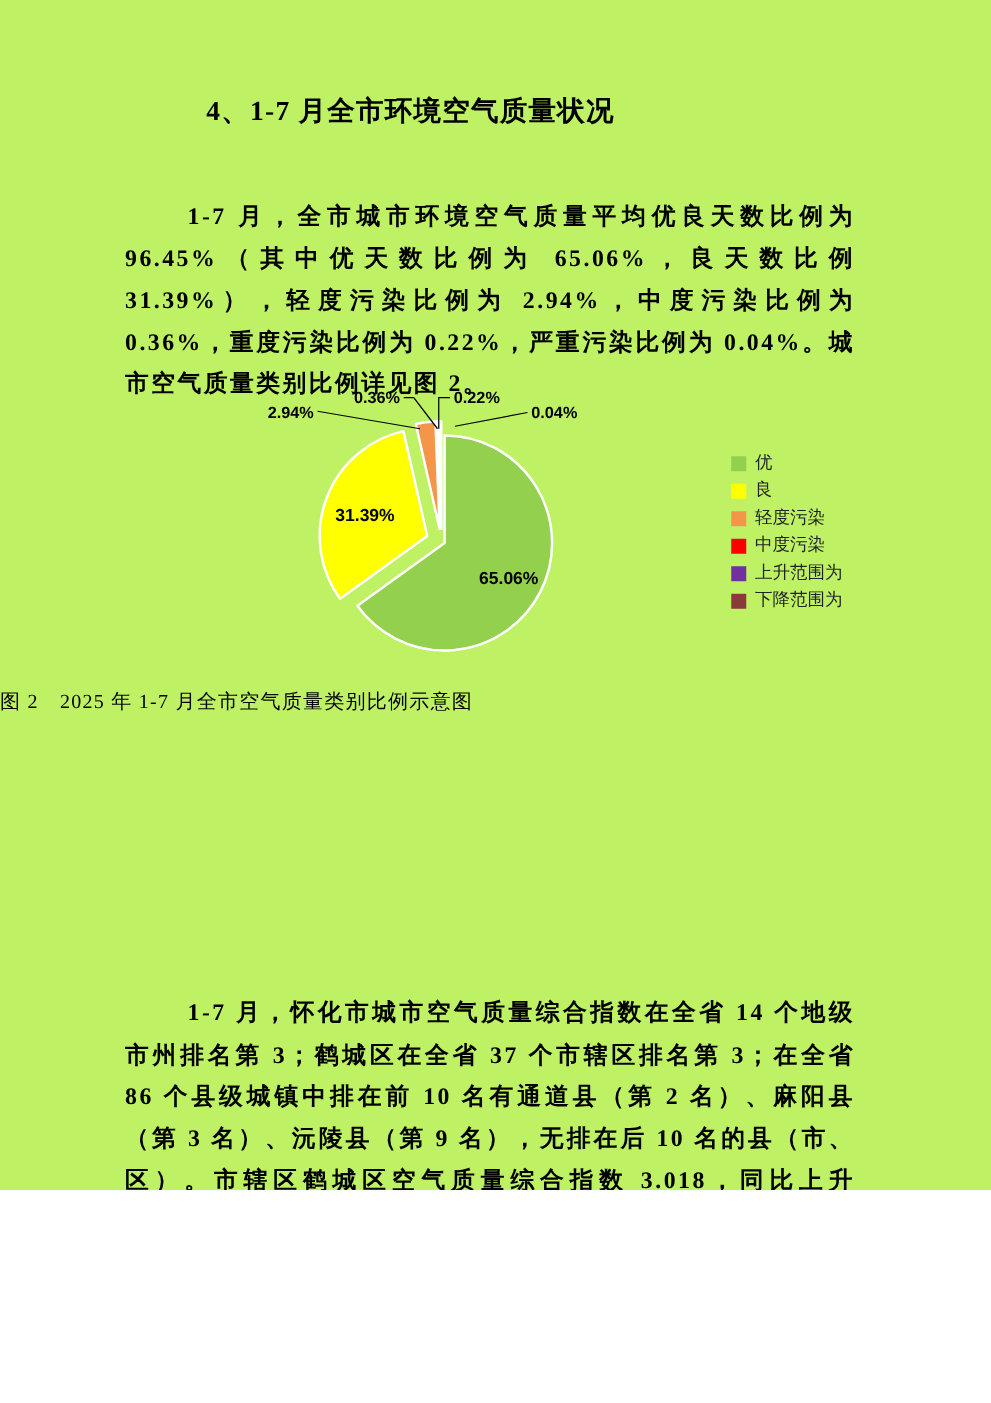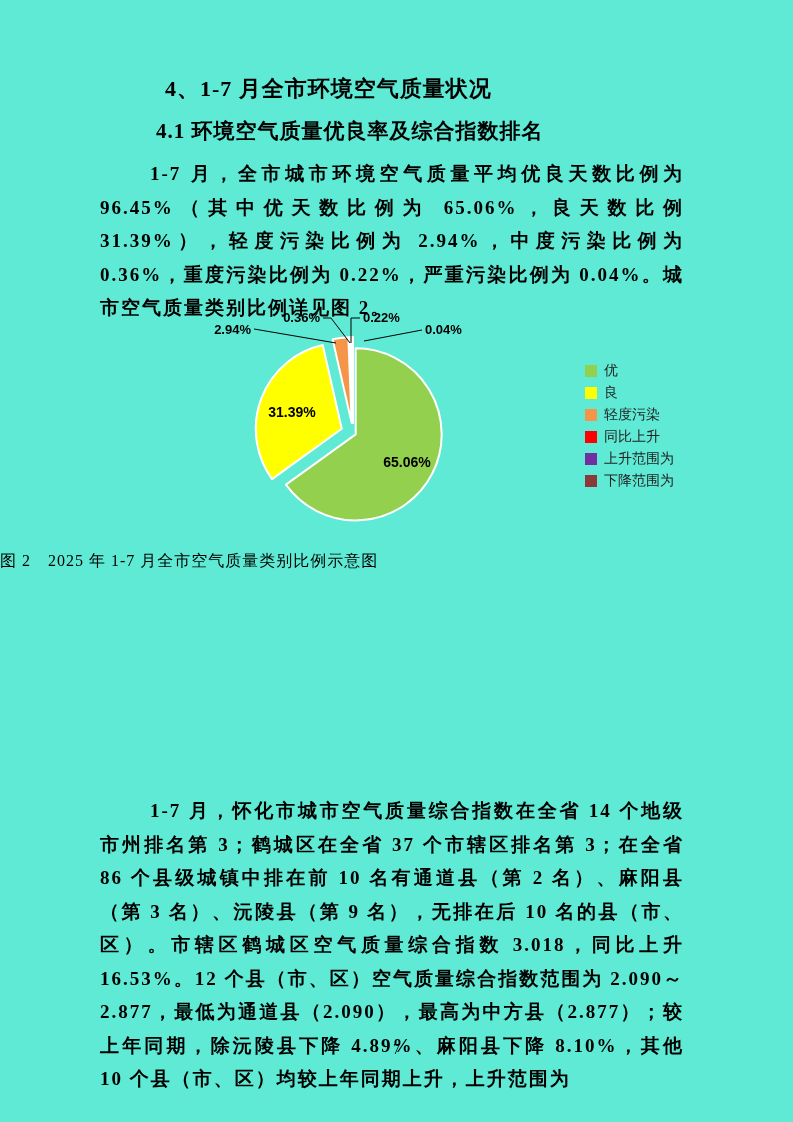--- a/index.html
+++ b/index.html
@@ -1,19 +1,19 @@
 <!DOCTYPE html>
 <html><head>
 <meta charset="utf-8">
 <style>
   html,body{margin:0;padding:0;background:#ffffff;}
   .page{
     position:relative;
-    width:793px;height:1122px;
-    background:#5eead4;
+    width:793px;height:952px;
+    background:#bef264;
     font-family:"Liberation Serif","DejaVu Serif",serif;
     color:#000;
     overflow:hidden;
   }
   h1.doc-h1{
     position:absolute;left:165px;top:74px;margin:0;
     font-size:22px;font-weight:bold;letter-spacing:1px;
   }
   h2.doc-h2{
     position:absolute;left:156px;top:117px;margin:0;
@@ -54,21 +54,20 @@
     font-weight:600;fill:#000;
   }
 </style>
 </head>
 <body>
 
 <div class="page">
 
   <h1 class="doc-h1">4、1-7 月全市环境空气质量状况</h1>
 
-  <h2 class="doc-h2">4.1 环境空气质量优良率及综合指数排名</h2>
 
   <p class="para para1">1-7 月，全市城市环境空气质量平均优良天数比例为 96.45%（其中优天数比例为 65.06%，良天数比例 31.39%），轻度污染比例为 2.94%，中度污染比例为 0.36%，重度污染比例为 0.22%，严重污染比例为 0.04%。城市空气质量类别比例详见图 2。</p>
 
   <figure class="chart-figure">
     <svg id="pie-svg" class="chart-svg" width="793" height="250" viewBox="0 0 793 250">
         <path d="M 355.67072689132976 134.36646180770924 L 355.67072689132976 48.36646180770924 A 86 86 0 1 1 285.92575323780113 184.68185358864048 Z" fill="#92D04E" stroke="#ffffff" stroke-width="2" stroke-linejoin="round"></path>
         <path d="M 341.7738523916748 128.76047055959103 L 272.0288787381462 179.07586234052226 A 86 86 0 0 1 322.69913896946053 44.90252336398886 Z" fill="#FFFF00" stroke="#ffffff" stroke-width="2" stroke-linejoin="round"></path>
         <path d="M 351.6907154129359 123.08608181040027 L 332.61600199072166 39.22813461479811 A 86 86 0 0 1 348.3417030228041 37.151315178898074 Z" fill="#F5954A" stroke="#ffffff" stroke-width="2" stroke-linejoin="round"></path>
         <path d="M 352.7236026943428 123.00382050334102 L 349.374590304211 37.06905387183882 A 86 86 0 0 1 351.3188854075278 37.01529353989012 Z" fill="#FF0000" stroke="#ffffff" stroke-width="2" stroke-linejoin="round"></path>
         <path d="M 352.9057630390856 123.0004440400987 L 351.5010457522706 37.011917076647805 A 86 86 0 0 1 352.68964330399126 37.00071559715475 Z" fill="#7030A0" stroke="#ffffff" stroke-width="2" stroke-linejoin="round"></path>
@@ -92,21 +91,21 @@
         <div class="legend-item">
           <span class="swatch" style="background: rgb(255, 255, 0);"></span>
           <span class="legend-label">良</span>
         </div>
         <div class="legend-item">
           <span class="swatch" style="background: rgb(245, 149, 74);"></span>
           <span class="legend-label">轻度污染</span>
         </div>
         <div class="legend-item">
           <span class="swatch" style="background: rgb(255, 0, 0);"></span>
-          <span class="legend-label">同比上升</span>
+          <span class="legend-label">中度污染</span>
         </div>
         <div class="legend-item">
           <span class="swatch" style="background: rgb(112, 48, 160);"></span>
           <span class="legend-label">上升范围为</span>
         </div>
         <div class="legend-item">
           <span class="swatch" style="background: rgb(139, 58, 58);"></span>
           <span class="legend-label">下降范围为</span>
         </div>
       </div>

